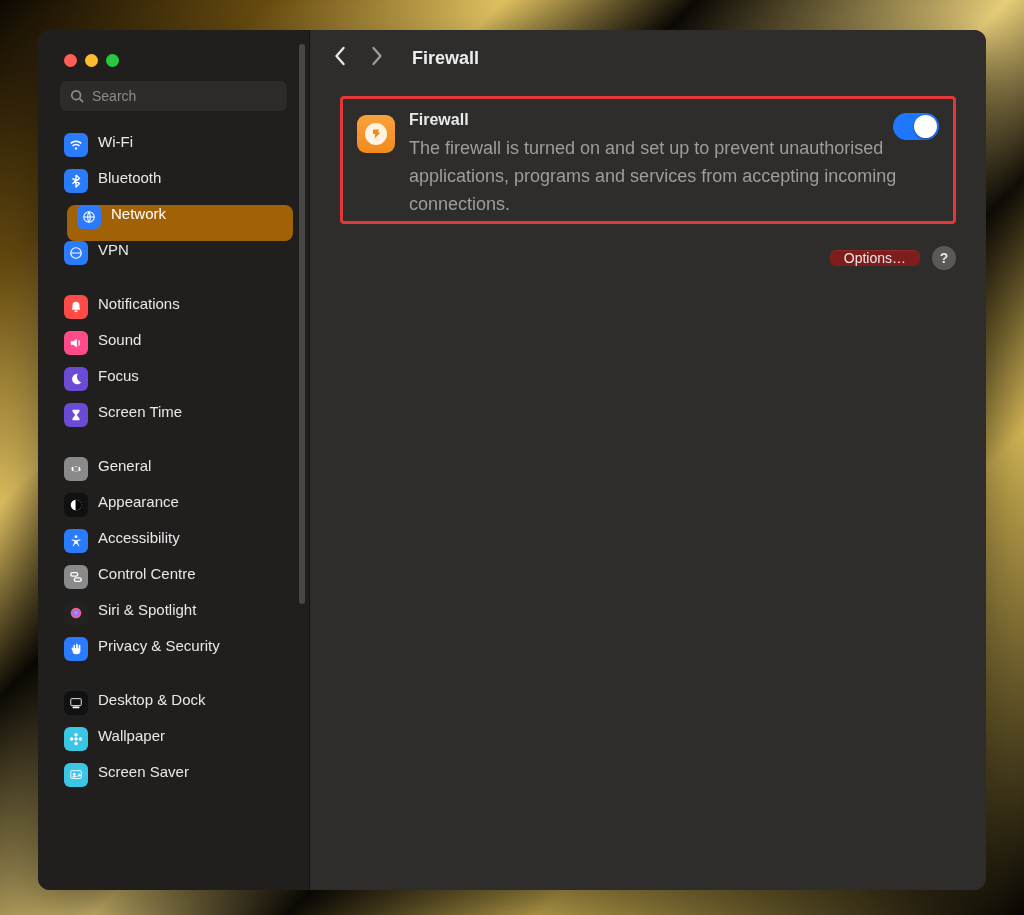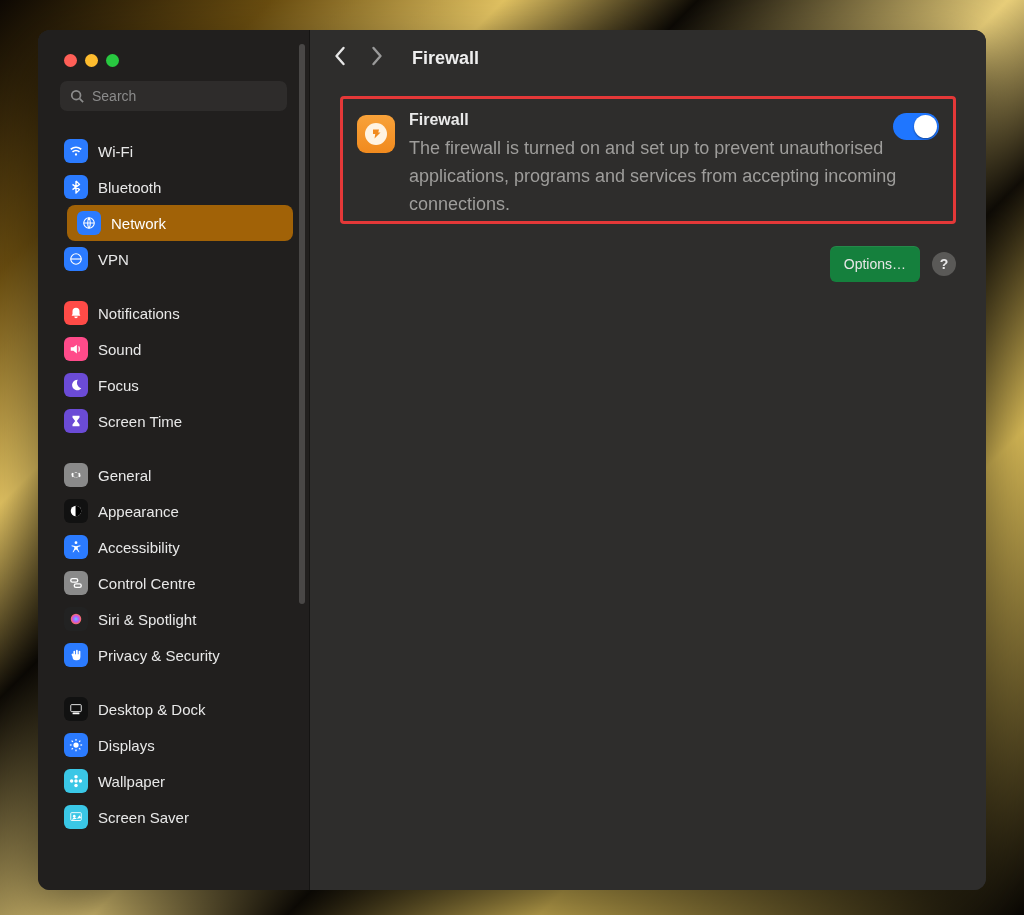--- a/index.html
+++ b/index.html
@@ -30,21 +30,21 @@
   .search input{
     background:transparent; border:none; outline:none; color:#d8d8d8; font-size:14px; width:100%;
   }
   .search input::placeholder{ color:#8b8b8b; }
   .mag{ width:14px; height:14px; flex:0 0 14px; }
   .mag svg{ width:14px; height:14px; display:block; }
   .nav { padding:4px 8px 0 8px; overflow:hidden; position:relative; flex:1; }
   .group{ margin-top:18px; }
   .group:first-child{ margin-top:6px; }
   .item{
-    display:flex; align-items:center; gap:10px; height:36px; padding:0 10px;
+    display:flex; gap:10px; height:36px; padding:0 10px;
     border-radius:8px; color:#e8e8e8; font-size:15px; cursor:default;
   }
   .item.selected{ background:#a16207; color:#fff;margin-left:13px; }
   .item .ico{
     width:24px; height:24px; border-radius:6px; flex:0 0 24px;
     display:flex; align-items:center; justify-content:center;
   }
   .item .ico svg{ width:14px; height:14px; display:block; }
   .scrollbar{
     position:absolute; right:4px; top:14px; width:6px; height:560px;
@@ -83,22 +83,22 @@
     right:14px; top:14px; cursor:pointer;
   }
   .switch .knob{
     width:23px; height:23px; border-radius:50%; background:#fff;
     position:absolute; right:2px; top:2px; box-shadow:0 1px 2px rgba(0,0,0,.4);
   }
   .actions{
     display:flex; justify-content:flex-end; gap:12px; margin-top:22px; align-items:center;
   }
   .btn{
-    height:36px; padding:0 14px; font-size:14px; color:#e8e8e8;
-    background:#15803d; border:none; border-radius:6px; cursor:pointer;
+    height:16px; padding:0 14px; font-size:14px; color:#e8e8e8;
+    background:#7f1d1d; border:none; border-radius:6px; cursor:pointer;
     box-shadow:inset 0 1px 0 rgba(255,255,255,.07);
   }
   .help{
     width:24px; height:24px; border-radius:50%; background:#5a5957; color:#e8e8e8;
     display:flex; align-items:center; justify-content:center; font-size:14px; font-weight:700; cursor:pointer;
   }
 </style>
 </head>
 <body>
 
@@ -261,38 +261,20 @@
           <div class="item">
             <span class="ico" style="background: rgb(17, 17, 17);">
               <svg viewBox="0 0 16 16" fill="#fff">
                 <rect x="2" y="3" width="12" height="8" rx="1" fill="none" stroke="#fff"></rect>
                 <rect x="4" y="12" width="8" height="2" rx="1"></rect>
               </svg>
             </span>
             <span>Desktop &amp; Dock</span>
           </div>
           <div class="item">
-            <span class="ico" style="background: rgb(43, 123, 255);">
-              <svg viewBox="0 0 16 16" fill="#fff">
-                <circle cx="8" cy="8" r="3"></circle>
-                <g stroke="#fff" stroke-width="1.4">
-                  <line x1="8" y1="1" x2="8" y2="3"></line>
-                  <line x1="8" y1="13" x2="8" y2="15"></line>
-                  <line x1="1" y1="8" x2="3" y2="8"></line>
-                  <line x1="13" y1="8" x2="15" y2="8"></line>
-                  <line x1="3" y1="3" x2="4.5" y2="4.5"></line>
-                  <line x1="11.5" y1="11.5" x2="13" y2="13"></line>
-                  <line x1="3" y1="13" x2="4.5" y2="11.5"></line>
-                  <line x1="11.5" y1="4.5" x2="13" y2="3"></line>
-                </g>
-              </svg>
-            </span>
-            <span>Displays</span>
-          </div>
-          <div class="item">
             <span class="ico" style="background: rgb(58, 199, 230);">
               <svg viewBox="0 0 16 16" fill="#fff">
                 <circle cx="8" cy="8" r="2"></circle>
                 <circle cx="8" cy="3" r="2"></circle>
                 <circle cx="8" cy="13" r="2"></circle>
                 <circle cx="3" cy="8" r="2"></circle>
                 <circle cx="13" cy="8" r="2"></circle>
               </svg>
             </span>
             <span>Wallpaper</span>

